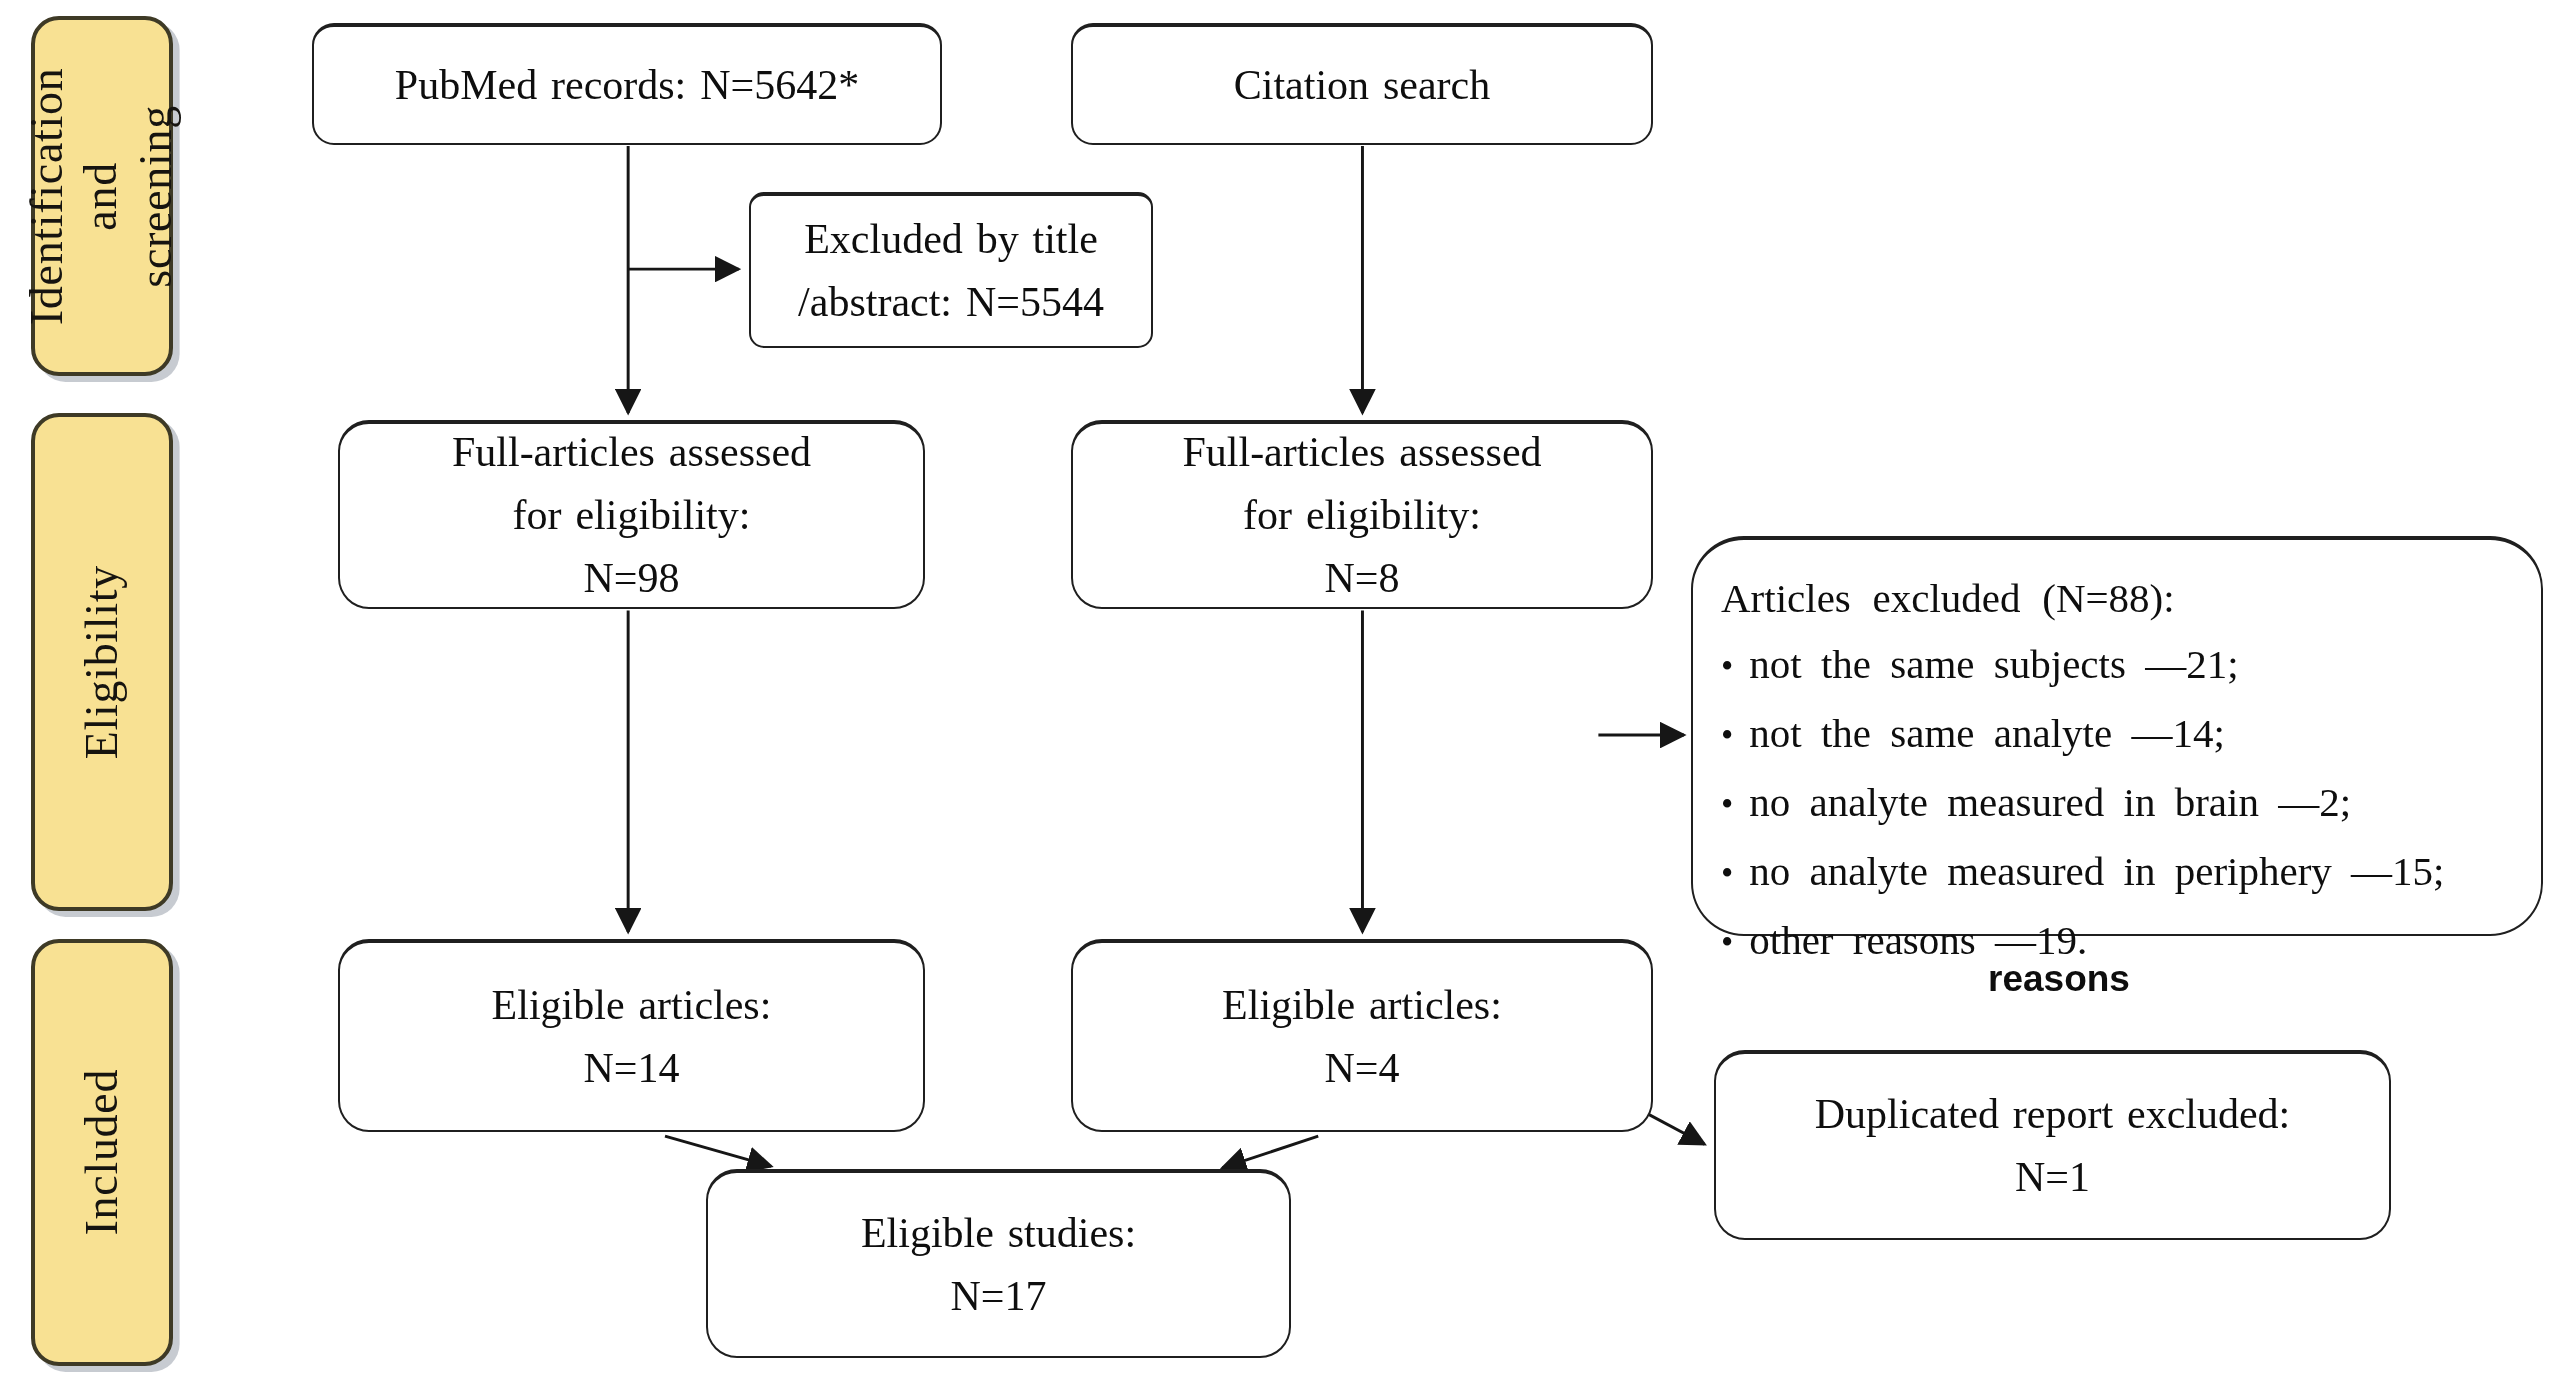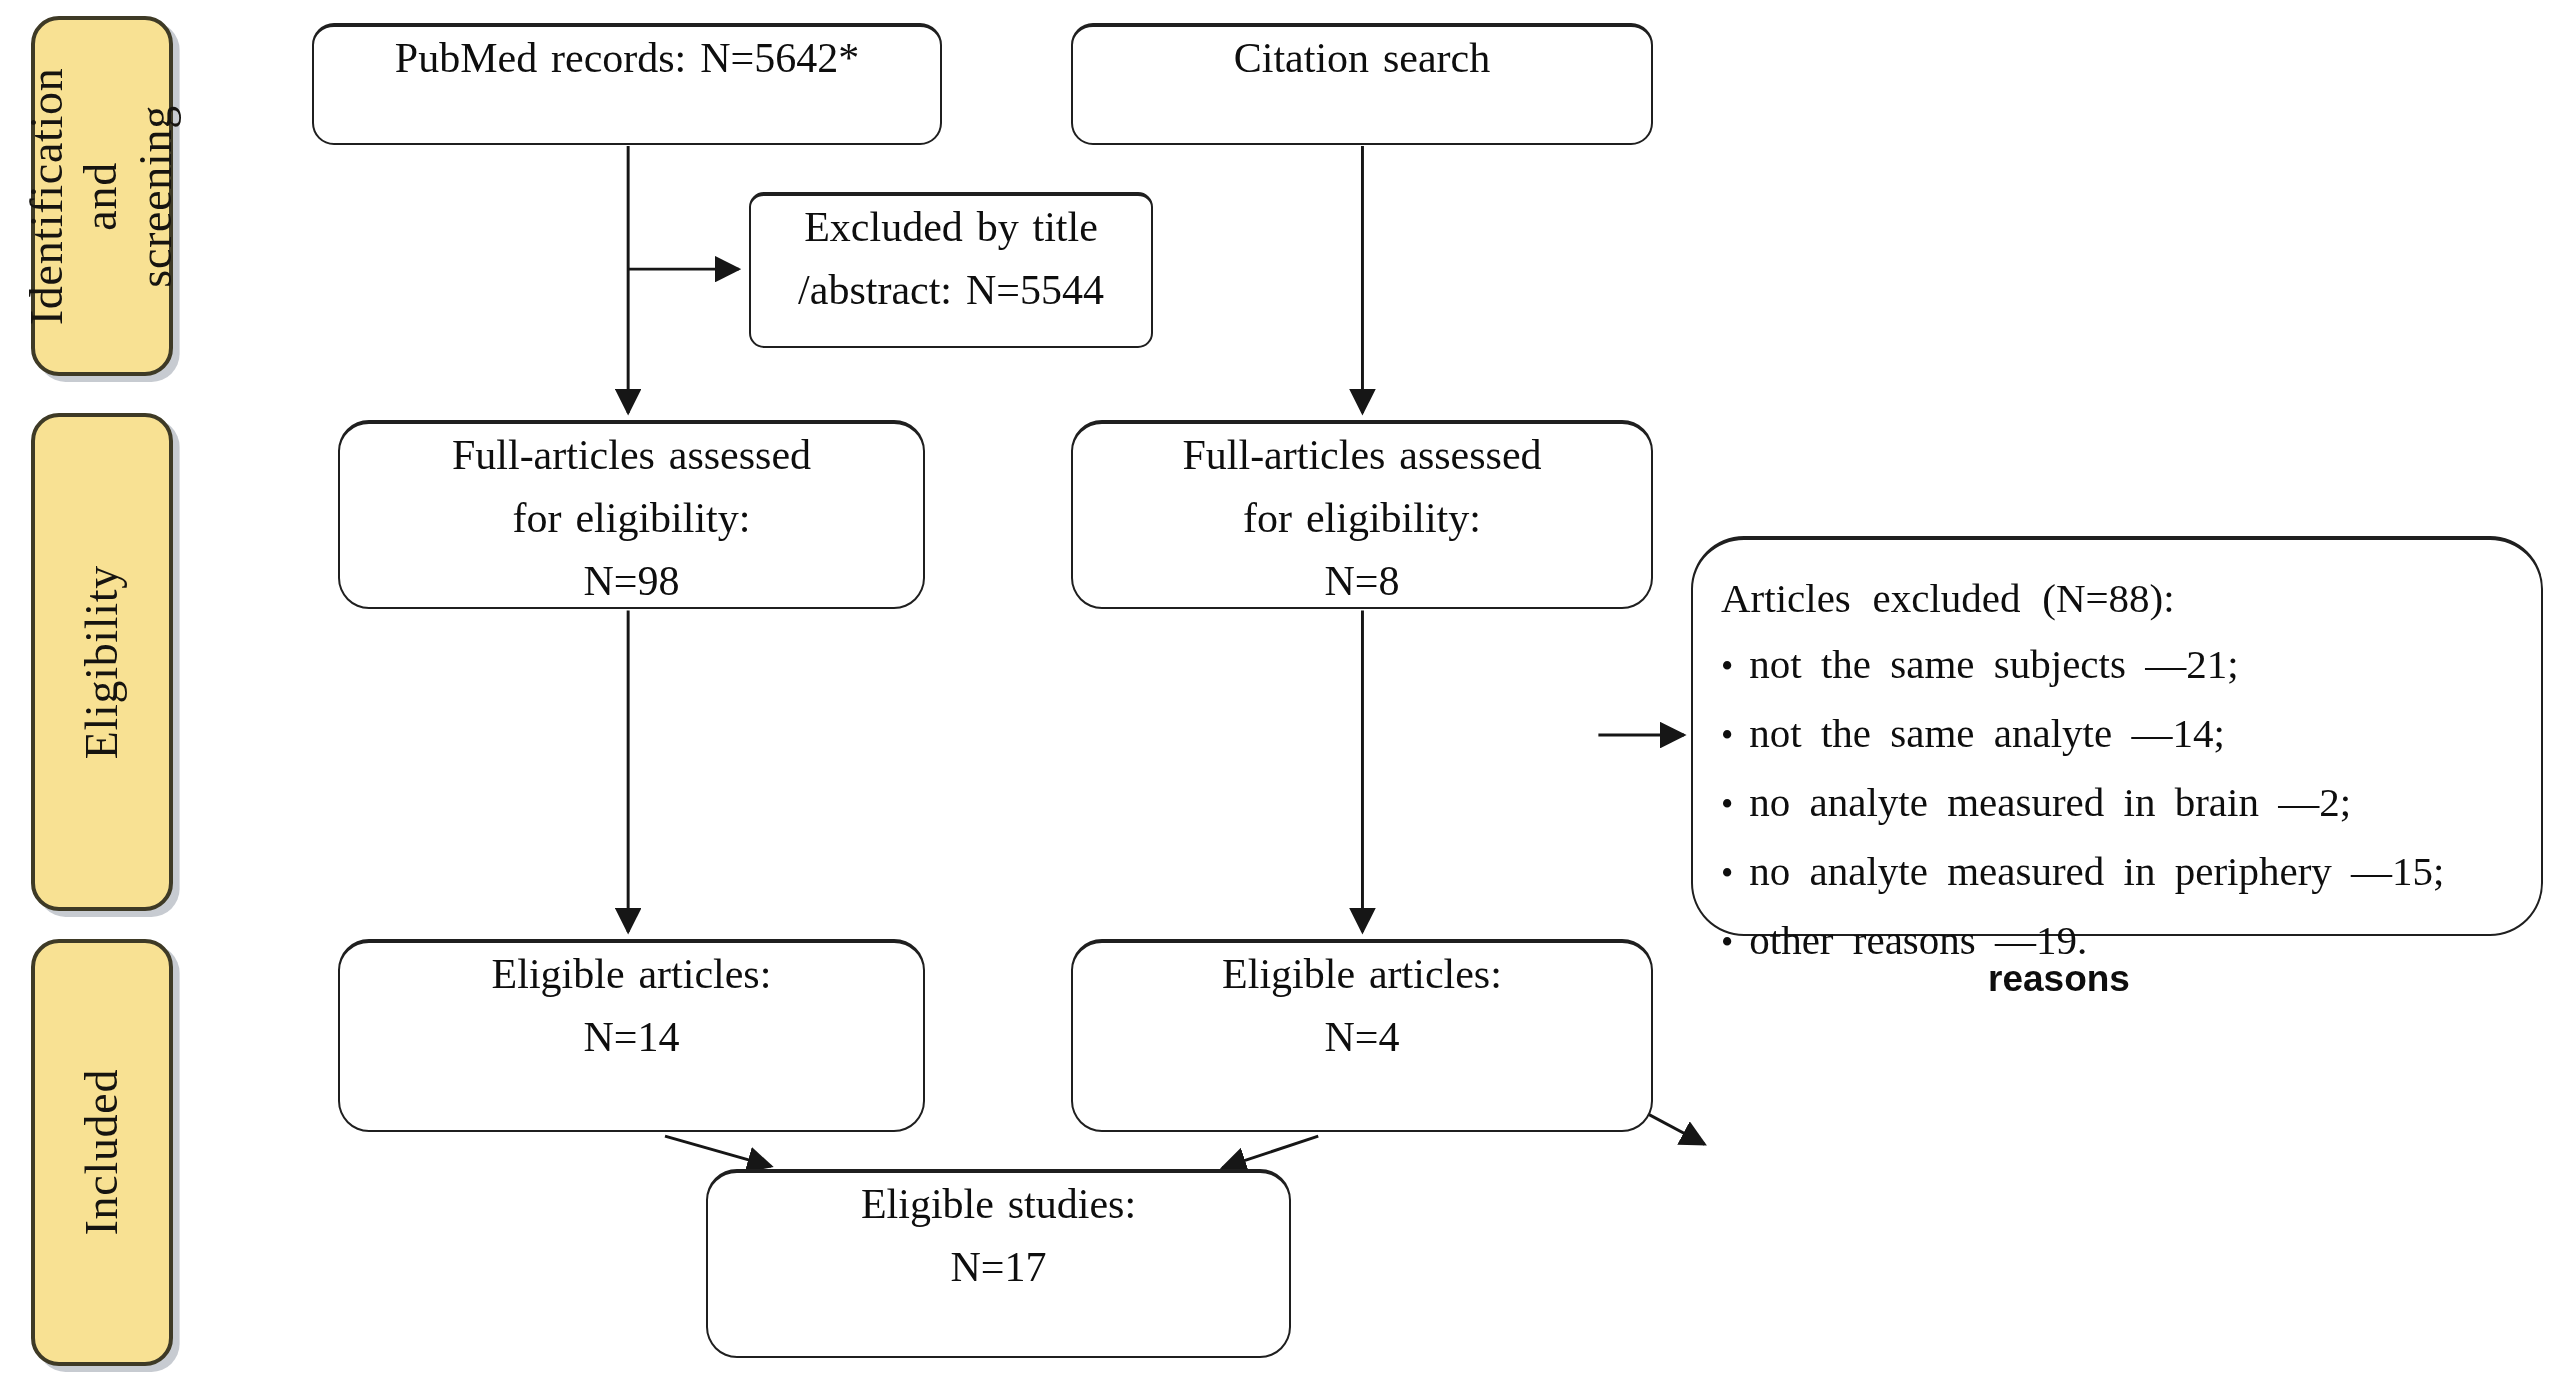--- a/index.html
+++ b/index.html
@@ -44,21 +44,21 @@
   }
   #stage-1{left:31px;top:16px;width:134px;height:352px;}
   #stage-2{left:31px;top:413px;width:134px;height:490px;}
   #stage-3{left:31px;top:939px;width:134px;height:419px;}
   
   .fbox{
     position:absolute;
     background:#ffffff;
     border:2.9px solid var(--box-border);
     border-top-width:4.4px;
-    display:flex;justify-content:center;
+    display:flex;align-items:center;justify-content:center;
     z-index:2;
     box-sizing:border-box;
   }
   .btext{
     white-space:pre-line;
     text-align:center;
     font-size:42px;
     line-height:1.5;
     word-spacing:0.08em;
   }
@@ -181,20 +181,24 @@
   <div class="fbox" id="box-eligible-left">
     <div class="btext">Eligible articles:
 N=14</div>
   </div>
 
   <div class="fbox" id="box-eligible-right">
     <div class="btext">Eligible articles:
 N=4</div>
   </div>
 
+  <div class="fbox" id="box-duplicated">
+    <div class="btext">Duplicated report excluded:
+N=1</div>
+  </div>
 
   <div class="fbox" id="box-eligible-studies">
     <div class="btext">Eligible studies:
 N=17</div>
   </div>
 
 </div>
 
 
 </body></html>

